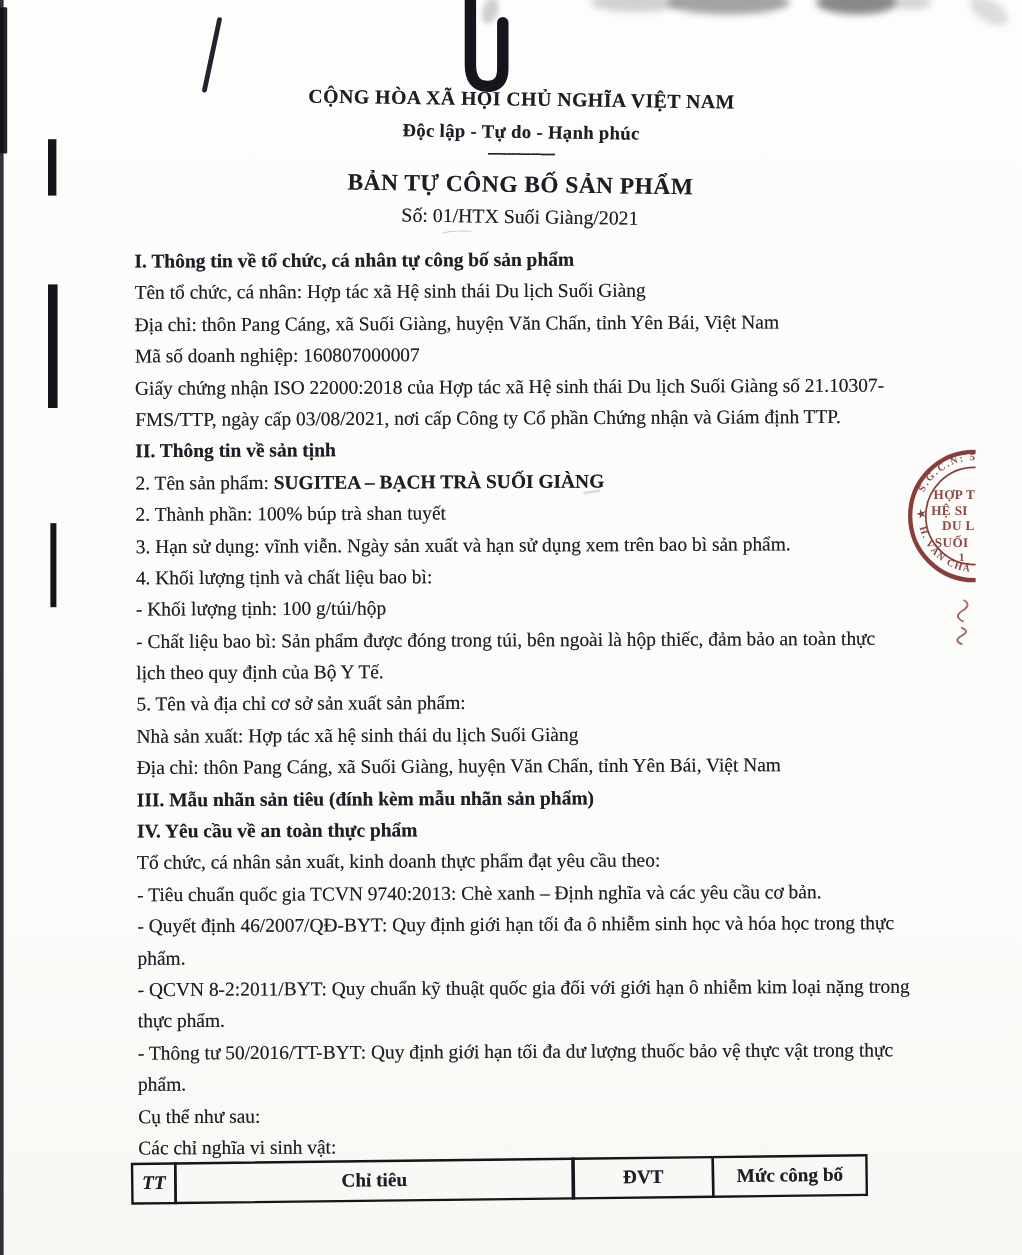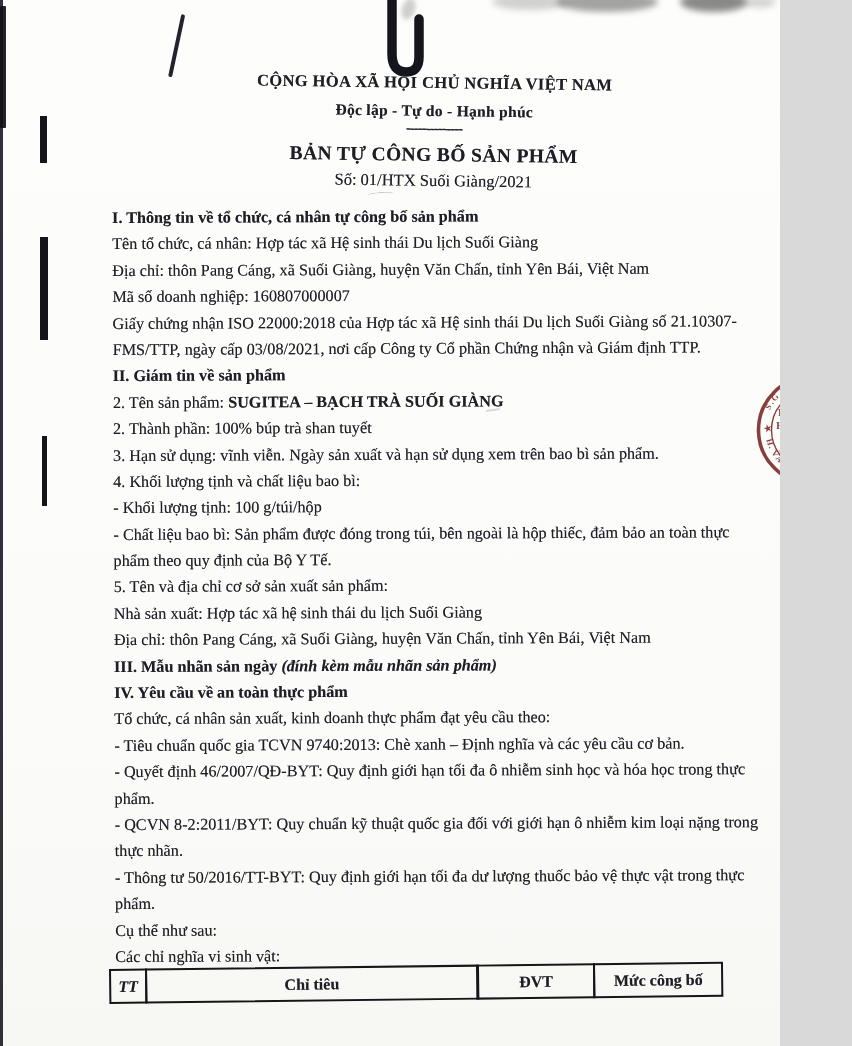--- a/index.html
+++ b/index.html
@@ -1,35 +1,35 @@
 <!DOCTYPE html>
 <html><head>
 <meta charset="utf-8">
 <style>
   html,body{margin:0;padding:0;background:#d9d9d9;}
-  .page{position:relative;width:780px;height:1046px;background:#fcfcfa;overflow:hidden;
+  .page{position:relative;width:852px;height:1046px;background:#fcfcfa;overflow:hidden;
         font-family:"Liberation Serif","DejaVu Serif",serif;color:#1e1e26;
         background-image:linear-gradient(180deg,#fdfdfc 0%,#fbfbf9 70%,#f7f7f4 100%);}
   .txtshadow{text-shadow:0 0 .45px rgba(25,25,38,.55);}
 
   
   .header{position:absolute;top:73px;left:16px;width:836px;text-align:center;
           transform:rotate(.8deg);}
   .h-line1{font-size:16.5px;font-weight:bold;letter-spacing:.4px;}
   .h-line2{font-size:15.5px;font-weight:bold;margin-top:9px;letter-spacing:.3px;}
   .h-sep{font-size:15px;font-weight:bold;line-height:8px;margin-top:4px;letter-spacing:-1px;}
   .h-title{font-size:19.5px;font-weight:bold;margin-top:12px;letter-spacing:.4px;}
   .h-num{font-size:16.5px;margin-top:5px;}
 
   
   .bodytext{position:absolute;left:112px;top:205px;width:629px;font-size:16.2px;
             line-height:26.4px;transform:rotate(-.25deg);transform-origin:0 0;}
   .line{white-space:nowrap;height:26.4px;}
   .line .b{font-weight:bold;}
-  .line .i{font-style:italic;}
+  .line .i{}
 
   
   .vtable{position:absolute;left:109px;top:969px;display:flex;
           transform:rotate(-.68deg);transform-origin:0 0;}
   .vcell{box-sizing:border-box;height:35px;border:2.3px solid #15151b;
          display:flex;align-items:center;justify-content:center;
          font-weight:bold;font-size:16px;background:rgba(255,255,255,.0);}
   .vcell + .vcell{margin-left:-2.3px;}
   .c-tt{width:38px;font-style:italic;}
   .c-chitieu{width:334px;}
@@ -96,39 +96,39 @@
     <div class="h-num">Số: 01/HTX Suối Giàng/2021</div>
   </div>
 
   <div class="bodytext txtshadow">
       <div class="line"><span class="b">I. Thông tin về tổ chức, cá nhân tự công bố sản phẩm</span></div>
       <div class="line"><span>Tên tổ chức, cá nhân: Hợp tác xã Hệ sinh thái Du lịch Suối Giàng</span></div>
       <div class="line"><span>Địa chỉ: thôn Pang Cáng, xã Suối Giàng, huyện Văn Chấn, tỉnh Yên Bái, Việt Nam</span></div>
       <div class="line"><span>Mã số doanh nghiệp: 160807000007</span></div>
       <div class="line just"><span>Giấy chứng nhận ISO 22000:2018 của Hợp tác xã Hệ sinh thái Du lịch Suối Giàng số 21.10307-</span></div>
       <div class="line"><span>FMS/TTP, ngày cấp 03/08/2021, nơi cấp Công ty Cổ phần Chứng nhận và Giám định TTP.</span></div>
-      <div class="line"><span class="b">II. Giám tin về sản phẩm</span></div>
+      <div class="line"><span class="b">II. Thông tin về sản tịnh</span></div>
       <div class="line"><span>2. Tên sản phẩm: </span><span class="b">SUGITEA – BẠCH TRÀ SUỐI GIÀNG</span></div>
       <div class="line"><span>2. Thành phần: 100% búp trà shan tuyết</span></div>
       <div class="line"><span>3. Hạn sử dụng: vĩnh viễn. Ngày sản xuất và hạn sử dụng xem trên bao bì sản phẩm.</span></div>
       <div class="line"><span>4. Khối lượng tịnh và chất liệu bao bì:</span></div>
       <div class="line"><span>- Khối lượng tịnh: 100 g/túi/hộp</span></div>
       <div class="line just"><span>- Chất liệu bao bì: Sản phẩm được đóng trong túi, bên ngoài là hộp thiếc, đảm bảo an toàn thực</span></div>
-      <div class="line"><span>phẩm theo quy định của Bộ Y Tế.</span></div>
+      <div class="line"><span>lịch theo quy định của Bộ Y Tế.</span></div>
       <div class="line"><span>5. Tên và địa chỉ cơ sở sản xuất sản phẩm:</span></div>
       <div class="line"><span>Nhà sản xuất: Hợp tác xã hệ sinh thái du lịch Suối Giàng</span></div>
       <div class="line"><span>Địa chỉ: thôn Pang Cáng, xã Suối Giàng, huyện Văn Chấn, tỉnh Yên Bái, Việt Nam</span></div>
-      <div class="line"><span class="b">III. Mẫu nhãn sản ngày </span><span class="b i">(đính kèm mẫu nhãn sản phẩm)</span></div>
+      <div class="line"><span class="b">III. Mẫu nhãn sản tiêu </span><span class="b i">(đính kèm mẫu nhãn sản phẩm)</span></div>
       <div class="line"><span class="b">IV. Yêu cầu về an toàn thực phẩm</span></div>
       <div class="line"><span>Tổ chức, cá nhân sản xuất, kinh doanh thực phẩm đạt yêu cầu theo:</span></div>
       <div class="line"><span>- Tiêu chuẩn quốc gia TCVN 9740:2013: Chè xanh – Định nghĩa và các yêu cầu cơ bản.</span></div>
       <div class="line just"><span>- Quyết định 46/2007/QĐ-BYT: Quy định giới hạn tối đa ô nhiễm sinh học và hóa học trong thực</span></div>
       <div class="line"><span>phẩm.</span></div>
       <div class="line just"><span>- QCVN 8-2:2011/BYT: Quy chuẩn kỹ thuật quốc gia đối với giới hạn ô nhiễm kim loại nặng trong</span></div>
-      <div class="line"><span>thực nhãn.</span></div>
+      <div class="line"><span>thực phẩm.</span></div>
       <div class="line just"><span>- Thông tư 50/2016/TT-BYT: Quy định giới hạn tối đa dư lượng thuốc bảo vệ thực vật trong thực</span></div>
       <div class="line"><span>phẩm.</span></div>
       <div class="line"><span>Cụ thể như sau:</span></div>
       <div class="line"><span>Các chỉ nghĩa vi sinh vật:</span></div>
     </div>
 
   <div class="vtable txtshadow">
     <div class="vcell c-tt">TT</div>
     <div class="vcell c-chitieu">Chỉ tiêu</div>
     <div class="vcell c-dvt">ĐVT</div>

